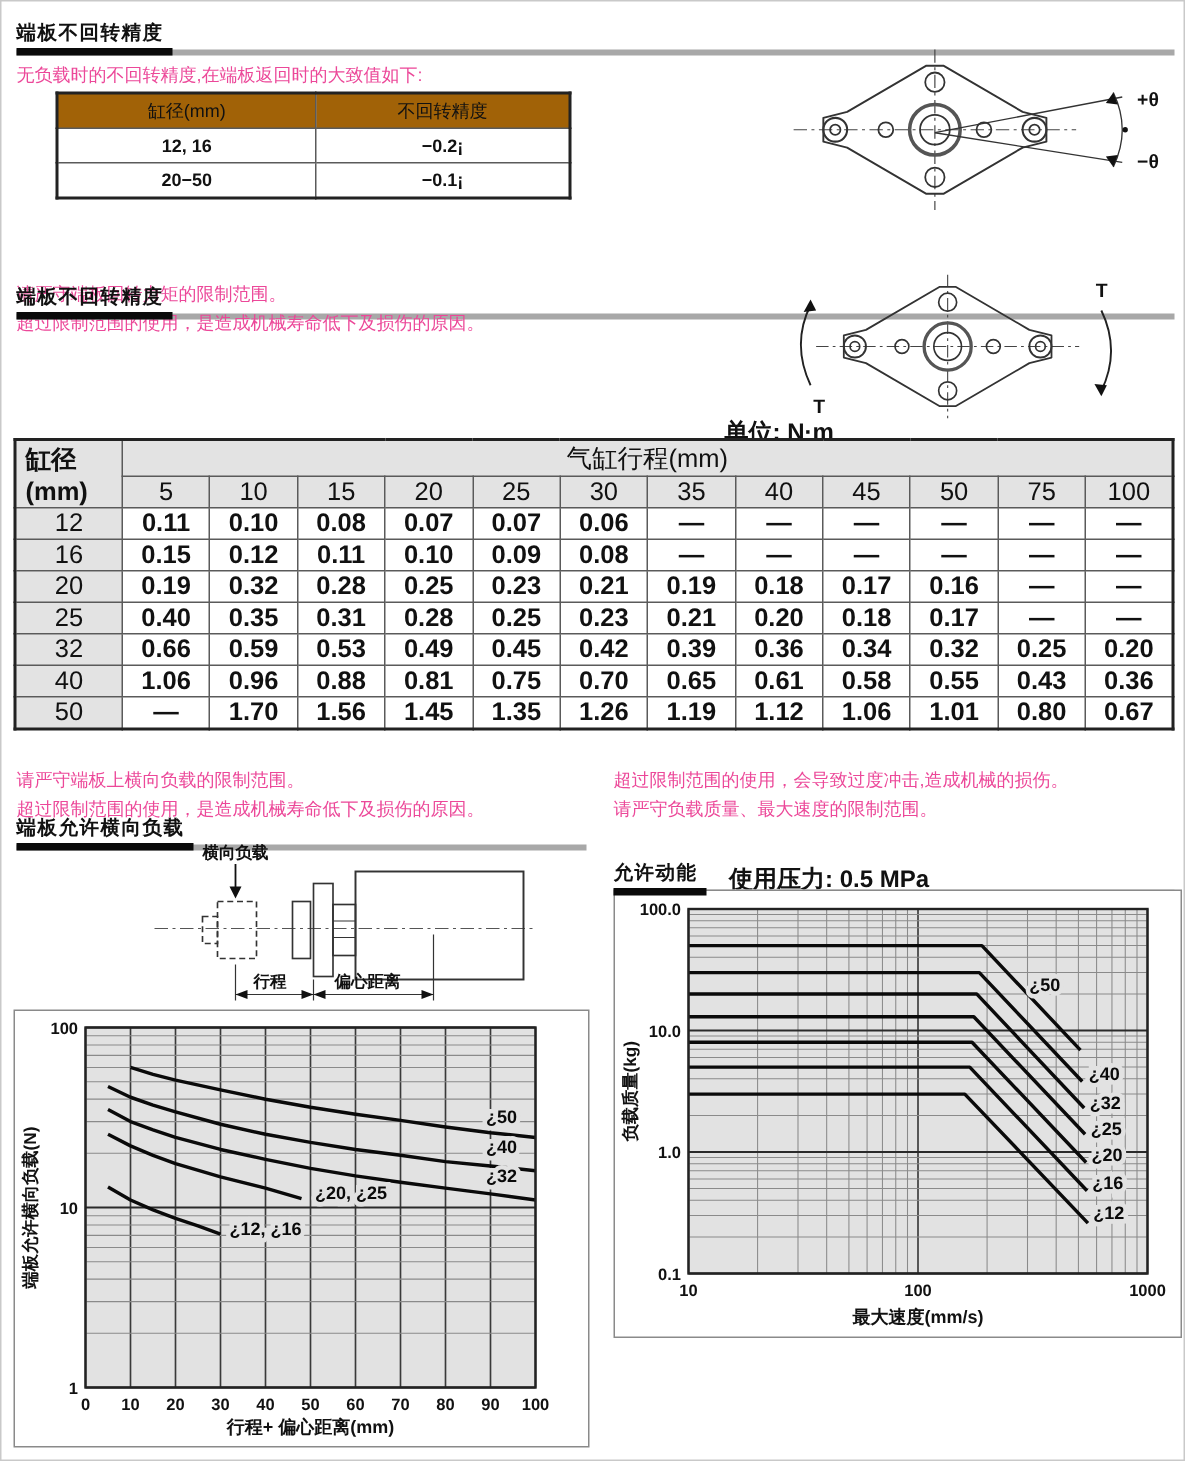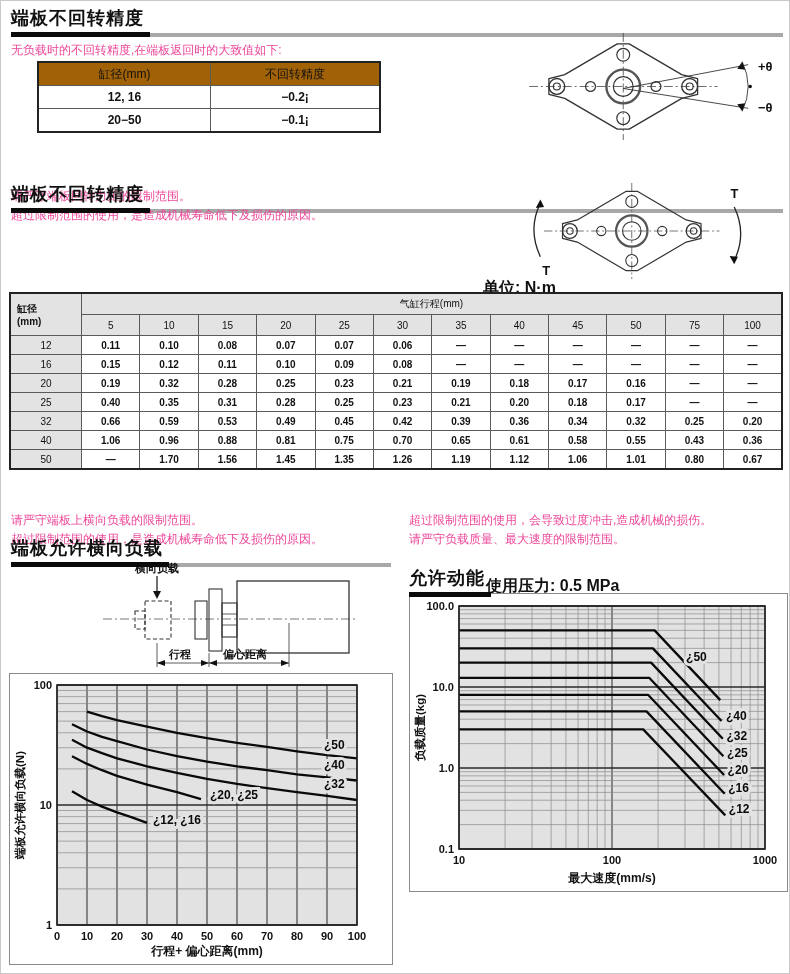--- a/index.html
+++ b/index.html
@@ -2,31 +2,31 @@
 <html><head>
 <meta charset="utf-8">
 <style>
   html,body{margin:0;padding:0;background:#f2f2f2;}
   #page{position:relative;width:790px;height:974px;background:#fff;border:1px solid #c9c9c9;
         font-family:"Liberation Sans",sans-serif;color:#111;overflow:hidden;box-sizing:border-box;}
   .abs{position:absolute;}
   
   .sec-head{position:relative;display:flex;align-items:flex-end;height:30px;}
   .sec-head::after{content:"";position:absolute;left:0;right:0;bottom:0;height:4px;background:#a8a8a8;z-index:0;}
-  .sec-title{position:relative;z-index:1;font-size:18px;font-weight:800;letter-spacing:1px;
+  .sec-title{position:relative;z-index:1;font-size:13px;font-weight:800;letter-spacing:1px;
              border-bottom:5px solid #0a0a0a;padding:0 6px 3px 0;line-height:1.1;}
   .para{font-size:12px;line-height:19px;color:#ec4899;}
   .note{font-size:16px;font-weight:700;color:#111;}
   
   table.tbl{border-collapse:collapse;border:2px solid #222;table-layout:fixed;}
   table.tbl th,table.tbl td{border:1px solid #5a5a5a;text-align:center;padding:0;}
   #acc-table{width:344px;font-size:12px;}
   #acc-table th{background:#a16207;font-weight:400;height:22px;}
   #acc-table td{font-weight:700;height:22px;background:#fff;}
-  #torque-table{width:774px;font-size:10px;}
+  #torque-table{width:774px;font-size:17px;}
   #torque-table th{background:#e3e3e3;font-weight:400;}
   #torque-table thead th{height:20px;}
   #torque-table td{background:#fff;font-weight:700;height:18px;}
   #torque-table th.corner{text-align:left;padding-left:6px;font-weight:700;}
   .chart-box{border:1.5px solid #8a8a8a;background:#fff;}
   svg text{font-family:"Liberation Sans",sans-serif;}
 </style>
 </head>
 <body>
 

